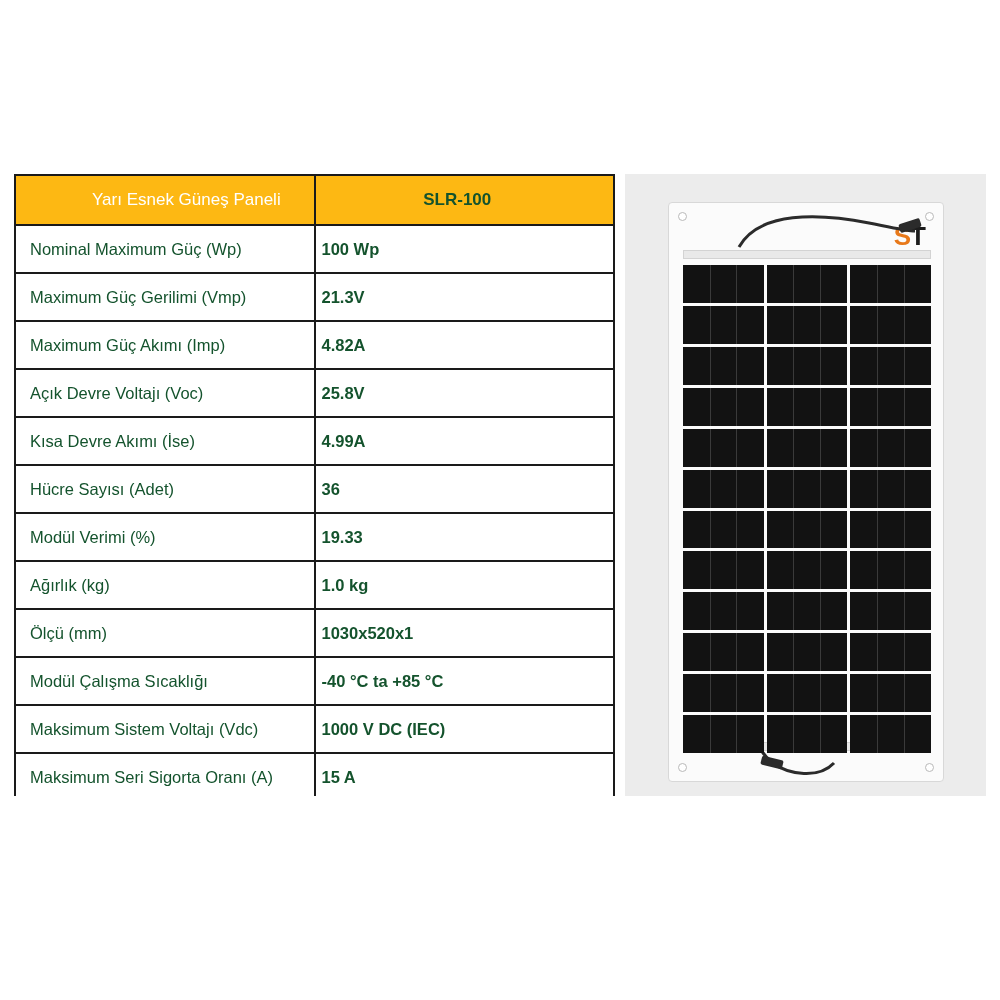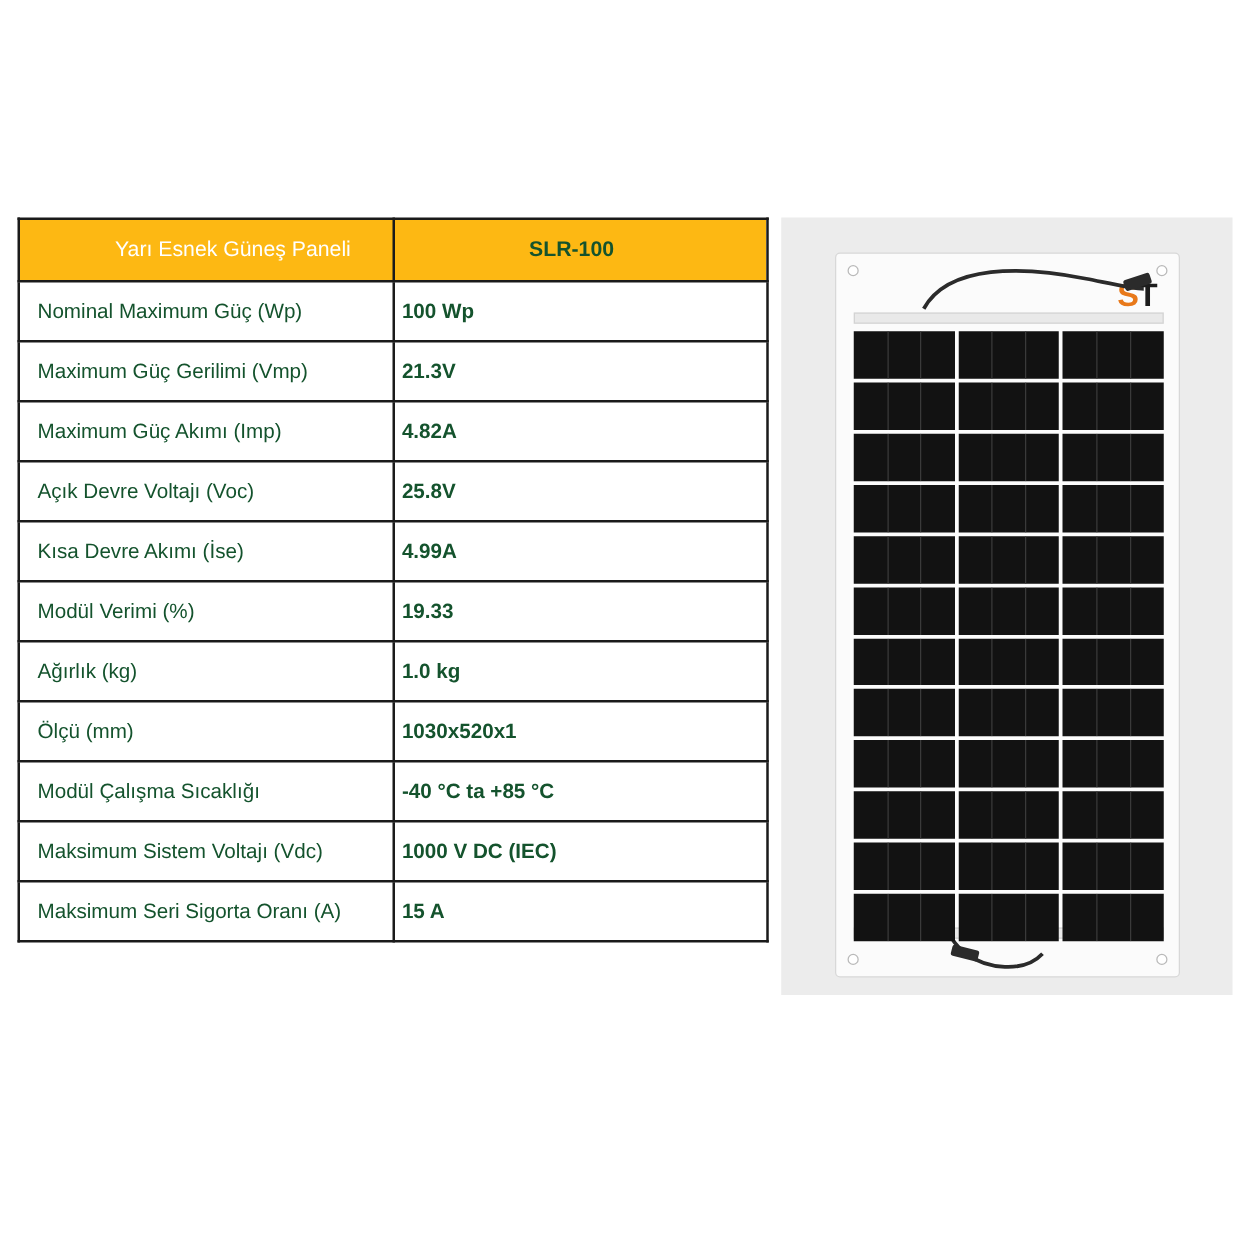--- a/index.html
+++ b/index.html
@@ -202,20 +202,24 @@
       </tr>
       <tr>
         <td class="label">Açık Devre Voltajı (Voc)</td>
         <td class="value">25.8V</td>
       </tr>
       <tr>
         <td class="label">Kısa Devre Akımı (İse)</td>
         <td class="value">4.99A</td>
       </tr>
       <tr>
+        <td class="label">Hücre Sayısı (Adet)</td>
+        <td class="value">36</td>
+      </tr>
+      <tr>
         <td class="label">Modül Verimi (%)</td>
         <td class="value">19.33</td>
       </tr>
       <tr>
         <td class="label">Ağırlık (kg)</td>
         <td class="value">1.0 kg</td>
       </tr>
       <tr>
         <td class="label">Ölçü (mm)</td>
         <td class="value">1030x520x1</td>

